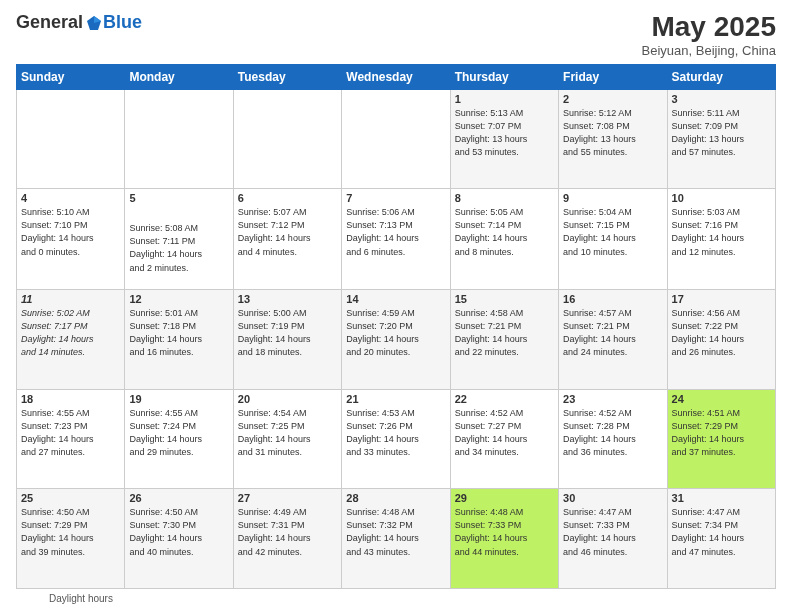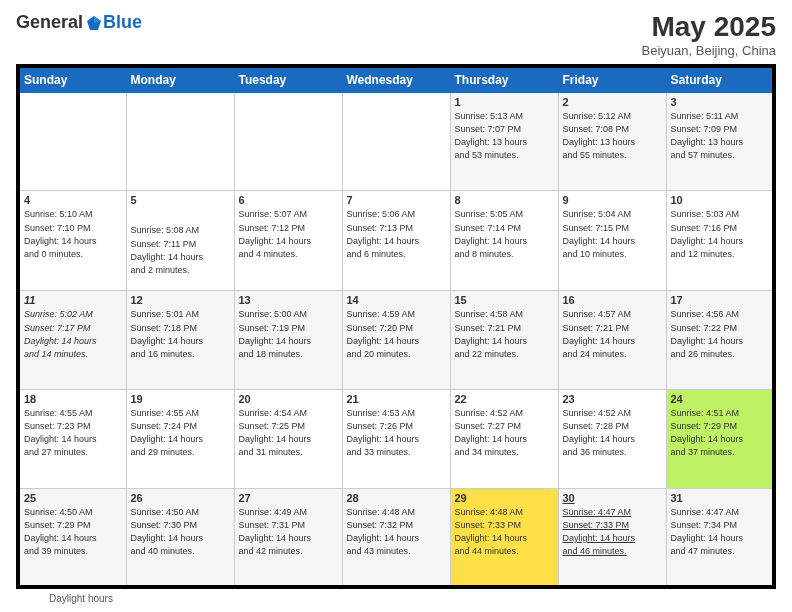--- a/index.html
+++ b/index.html
@@ -50,21 +50,21 @@
       font-weight: bold;
       color: #333;
       line-height: 1.1;
     }
     .location {
       font-size: 13px;
       color: #555;
     }
     .calendar {
       flex: 1;
-      border: 4px solid #000000;
+      border: 1px solid #000000;
       border-collapse: collapse;
       width: 100%;
       table-layout: fixed;
     }
     .calendar th {
       background: #1a6bbf;
       color: #fff;
       font-size: 12px;
       font-weight: bold;
       padding: 5px 4px;
@@ -350,28 +350,28 @@
 Daylight: 14 hours
 and 42 minutes.</div>
           </td>
           <td style="background: rgb(245, 245, 245);">
             <span class="day-num">28</span>
             <div class="day-info" style="white-space: pre-line;">Sunrise: 4:48 AM
 Sunset: 7:32 PM
 Daylight: 14 hours
 and 43 minutes.</div>
           </td>
-          <td style="background: #fde047;">
+          <td style="background: #bef264;">
             <span class="day-num">29</span>
             <div class="day-info" style="white-space: pre-line;">Sunrise: 4:48 AM
 Sunset: 7:33 PM
 Daylight: 14 hours
 and 44 minutes.</div>
           </td>
-          <td style="background: rgb(245, 245, 245); text-decoration: underline;">
+          <td style="background: rgb(245, 245, 245);">
             <span class="day-num">30</span>
             <div class="day-info" style="white-space: pre-line;">Sunrise: 4:47 AM
 Sunset: 7:33 PM
 Daylight: 14 hours
 and 46 minutes.</div>
           </td>
           <td style="background: rgb(245, 245, 245);">
             <span class="day-num">31</span>
             <div class="day-info" style="white-space: pre-line;">Sunrise: 4:47 AM
 Sunset: 7:34 PM

